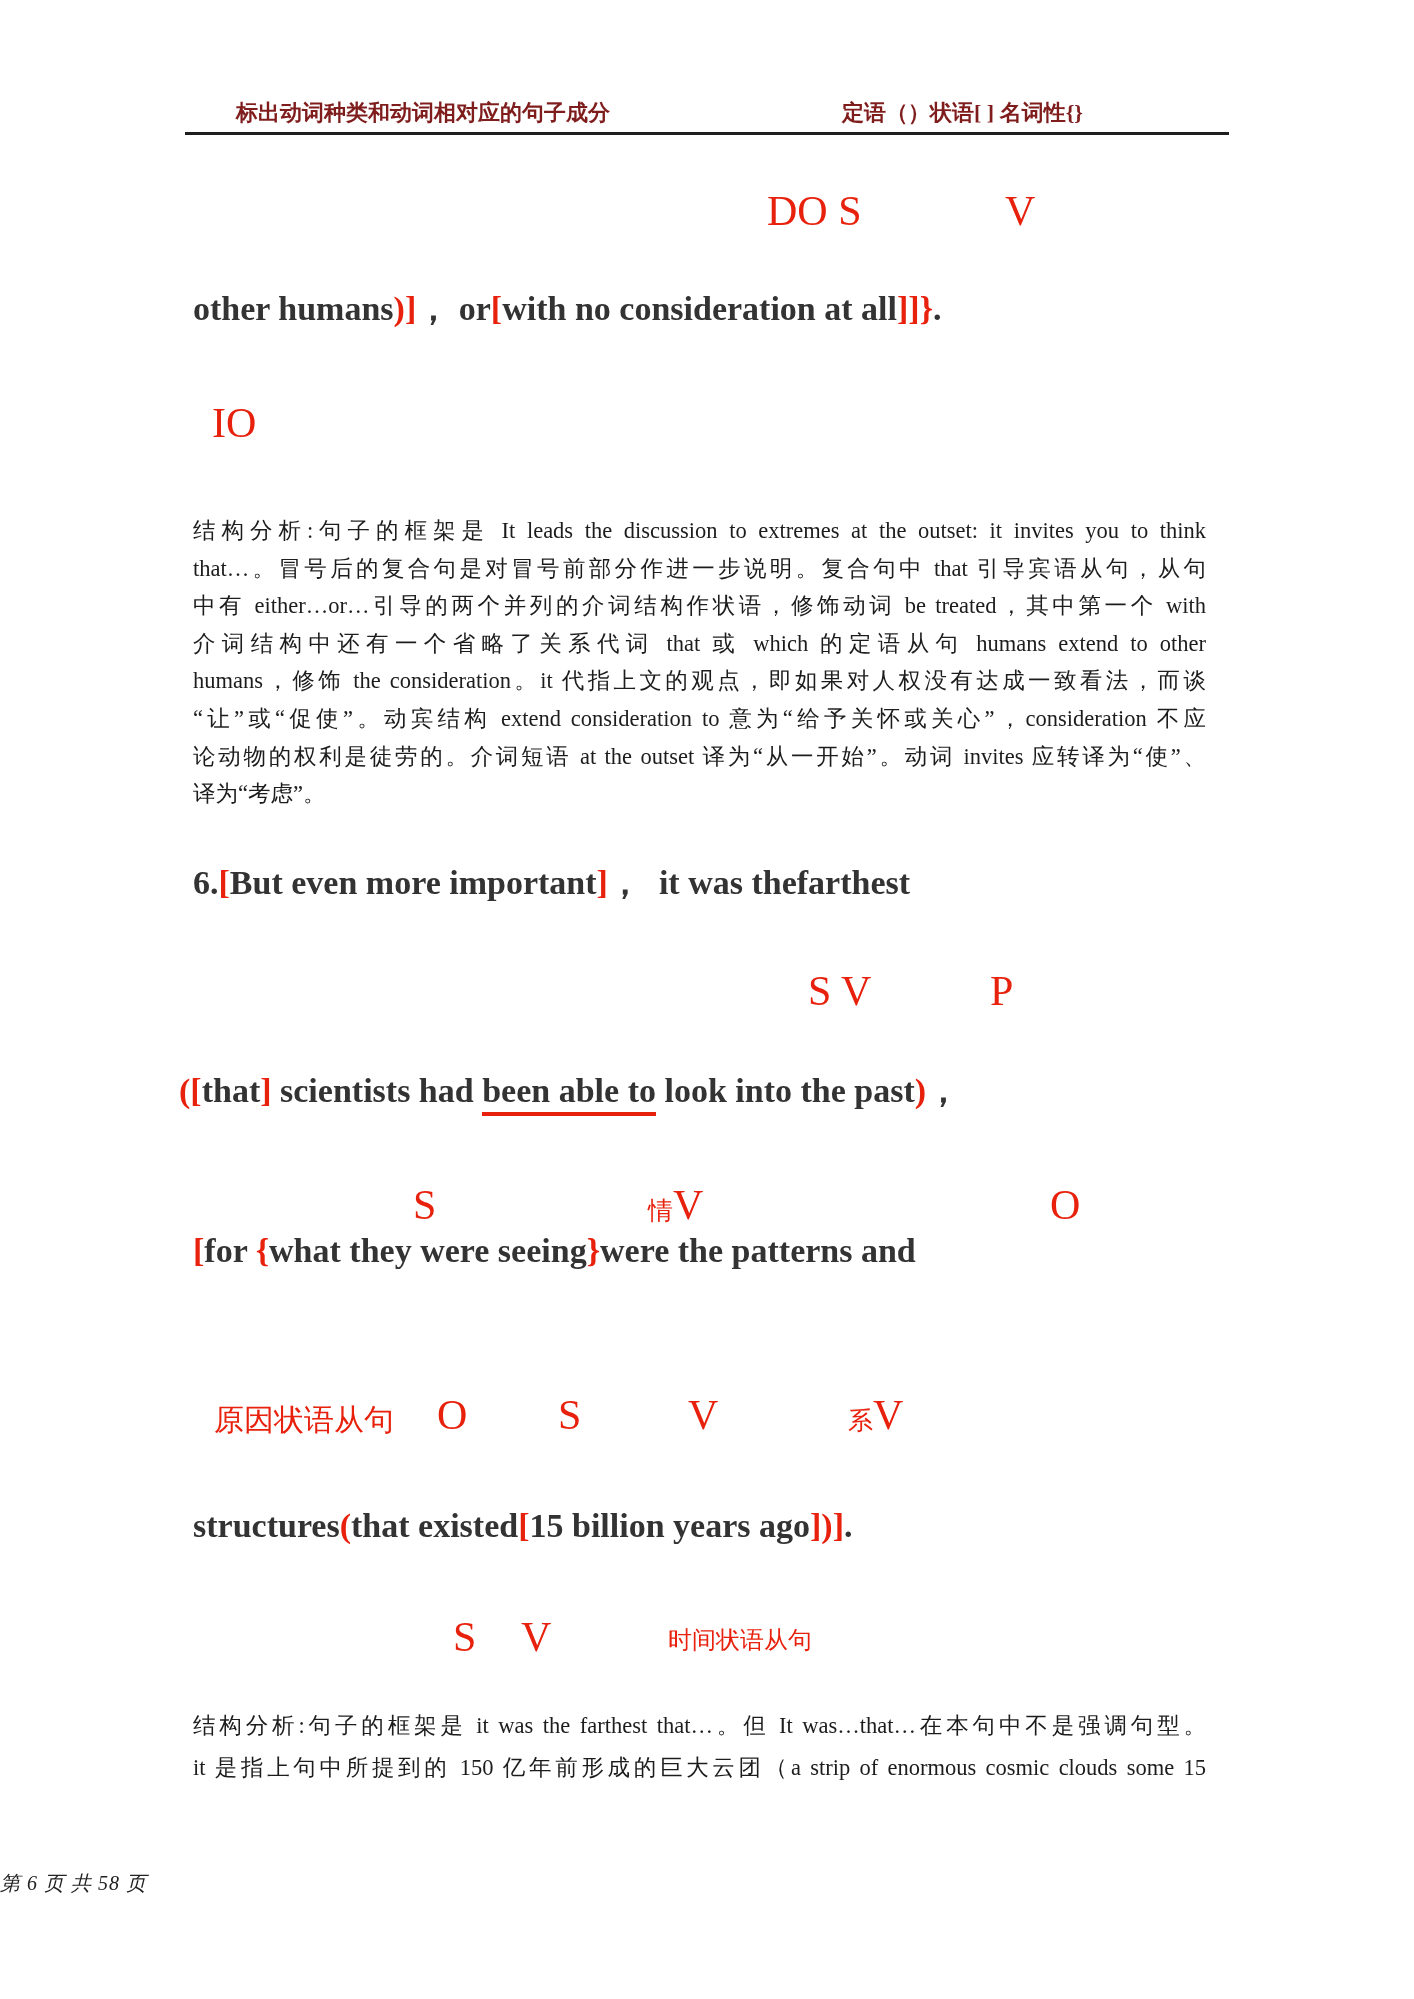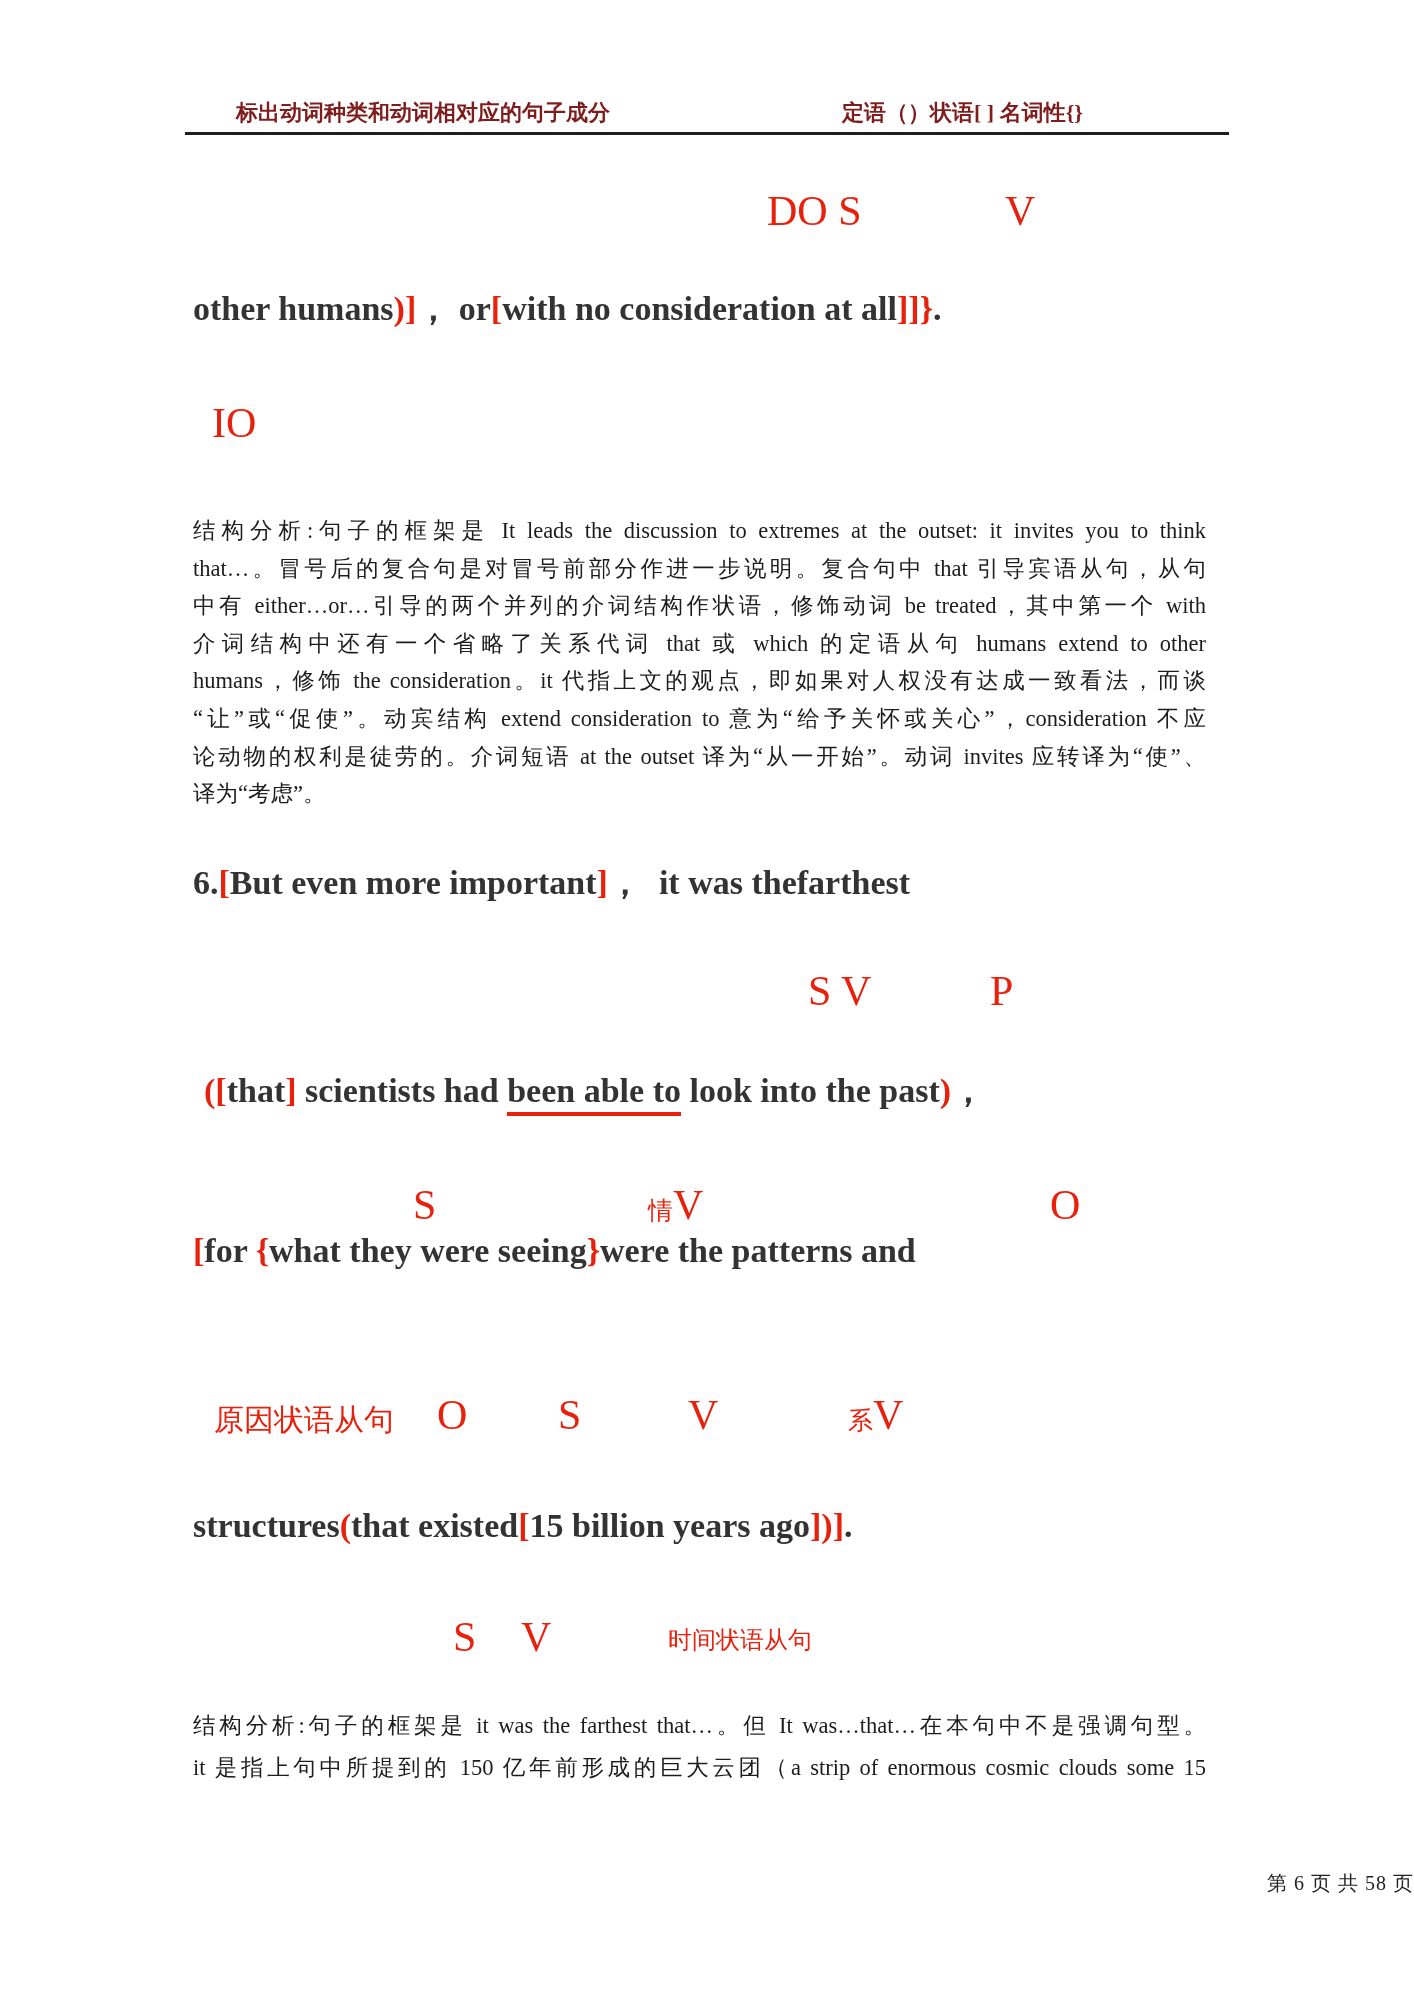--- a/index.html
+++ b/index.html
@@ -25,21 +25,21 @@
     white-space:pre;line-height:1.25;
   }
   .sent .r{color:#e8210d;}
   .sent .u{border-bottom:4px solid #e8210d;padding-bottom:3px;}
   
   .para{width:1013px;font-size:22.5px;color:#1c1c1c;}
   .para .jline{line-height:37.6px;text-align:justify;text-align-last:justify;}
   .para .line{line-height:37.6px;text-align:left;}
   .para2 .jline,.para2 .line{line-height:42px;}
   
-  .footer{left:0;right:0;text-align:right;font-size:20px;color:#222;letter-spacing:1px;}
+  .footer{left:0;right:0;text-align:left;font-size:20px;color:#222;letter-spacing:1px;font-style:italic;}
 </style>
 </head>
 <body>
 
 <div class="page">
 
   <div class="abs hdr" style="left:236px;top:98px;">标出动词种类和动词相对应的句子成分</div>
   <div class="abs hdr" style="left:842px;top:98px;">定语（）状语[ ] 名词性{}</div>
   <div class="hrule"></div>
 
@@ -59,21 +59,21 @@
     <div class="jline">“让”或“促使”。动宾结构 extend consideration to 意为“给予关怀或关心”，consideration 不应</div>
     <div class="jline">论动物的权利是徒劳的。介词短语 at the outset 译为“从一开始”。动词 invites 应转译为“使”、</div>
     <div class="line">译为“考虑”。</div>
   </div>
 
   <div class="abs sent" style="left:193px;top:862px;"><span>6.</span><span class="r">[</span><span>But even more important</span><span class="r">]</span><span>，</span><span>  it was thefarthest</span></div>
 
   <div class="abs ann" style="left:808px;top:970px;">S V</div>
   <div class="abs ann" style="left:990px;top:970px;">P</div>
 
-  <div class="abs sent" style="left:204px;top:1070px;"><span class="r">(</span><span class="r">[</span><span>that</span><span class="r">]</span><span> scientists had </span><span class="u">been able to</span><span> look into the past</span><span class="r">)</span><span>，</span></div>
+  <div class="abs sent" style="left:179px;top:1070px;"><span class="r">(</span><span class="r">[</span><span>that</span><span class="r">]</span><span> scientists had </span><span class="u">been able to</span><span> look into the past</span><span class="r">)</span><span>，</span></div>
 
   <div class="abs ann" style="left:413px;top:1184px;">S</div>
   <div class="abs ann" style="left:648px;top:1184px;"><span class="cjk-sm">情</span><span>V</span></div>
   <div class="abs ann" style="left:1050px;top:1184px;">O</div>
 
   <div class="abs sent" style="left:193px;top:1230px;"><span class="r">[</span><span>for </span><span class="r">{</span><span>what they were seeing</span><span class="r">}</span><span>were the patterns and</span></div>
 
   <div class="abs ann-cjk" style="left:214px;top:1402px;">原因状语从句</div>
   <div class="abs ann" style="left:437px;top:1394px;">O</div>
   <div class="abs ann" style="left:558px;top:1394px;">S</div>

